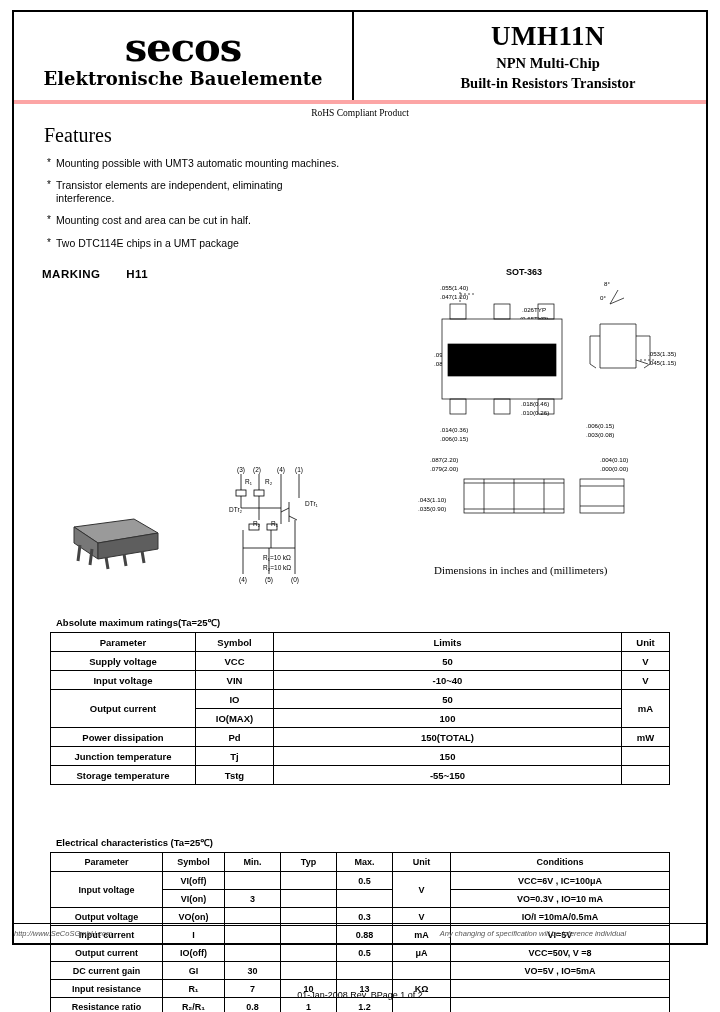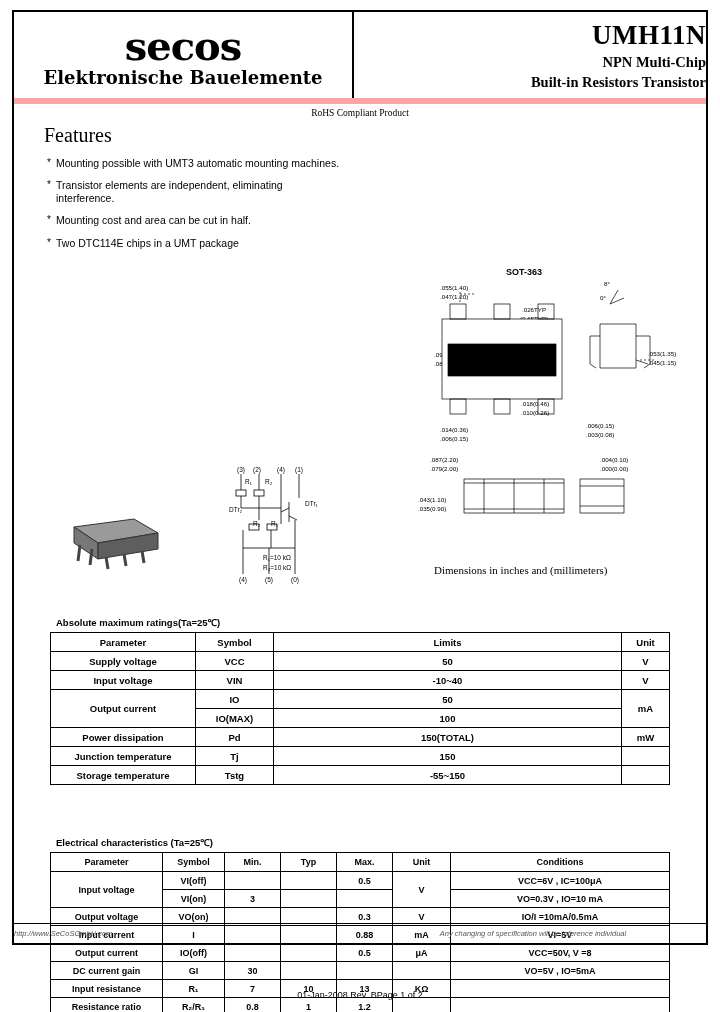--- a/index.html
+++ b/index.html
@@ -17,21 +17,21 @@
   }
   .sheet {
     border: 2px solid #000;
     width: 696px;
     height: 935px;
     position: relative;
   }
   
   .header {
     display: flex;
-    border-bottom: 6px solid #fca5a5;
+    border-bottom: 4px solid #fca5a5;
     height: 92px;
     gap: 36px;
   }
   .logo-cell {
     width: 340px;
     border-right: 2px solid #000;
     display: flex;
     flex-direction: column;
     align-items: center;
     justify-content: center;
@@ -48,21 +48,21 @@
   .logo-sub {
     font-family: "DejaVu Serif", serif;
     font-weight: bold;
     font-size: 18px;
     margin-top: 2px;
   }
   .title-cell {
     flex: 1;
     display: flex;
     flex-direction: column;
-    align-items: flex-end;
+    align-items: center;
     justify-content: center;
     font-family: "Liberation Serif", serif;
   }
   .part-no {
     font-size: 27px;
     font-weight: bold;
     letter-spacing: 0.5px;
   }
   .sub1, .sub2 {
     font-size: 14.5px;
@@ -196,20 +196,24 @@
         <div class="feat-item">
           <div class="feat-star">*</div>
           <div class="feat-text">Mounting cost and area can be cut in half.</div>
         </div>
         <div class="feat-item">
           <div class="feat-star">*</div>
           <div class="feat-text">Two DTC114E chips in a UMT package</div>
         </div>
       </div>
 
+      <div class="marking-row">
+        <span>MARKING</span>
+        <span class="val">H11</span>
+      </div>
 
       <div class="pkg-photo">
         <svg width="110" height="70" viewBox="0 0 110 70">
           <polygon points="12,18 72,10 96,24 36,34" fill="#9a9a9a" stroke="#333" stroke-width="1"></polygon>
           <polygon points="12,18 36,34 36,50 12,34" fill="#777" stroke="#333" stroke-width="1"></polygon>
           <polygon points="36,34 96,24 96,40 36,50" fill="#5e5e5e" stroke="#333" stroke-width="1"></polygon>
           <g stroke="#444" stroke-width="3" fill="none">
             <path d="M18 36 L16 52"></path>
             <path d="M30 40 L28 56"></path>
             <path d="M44 48 L46 60"></path>

